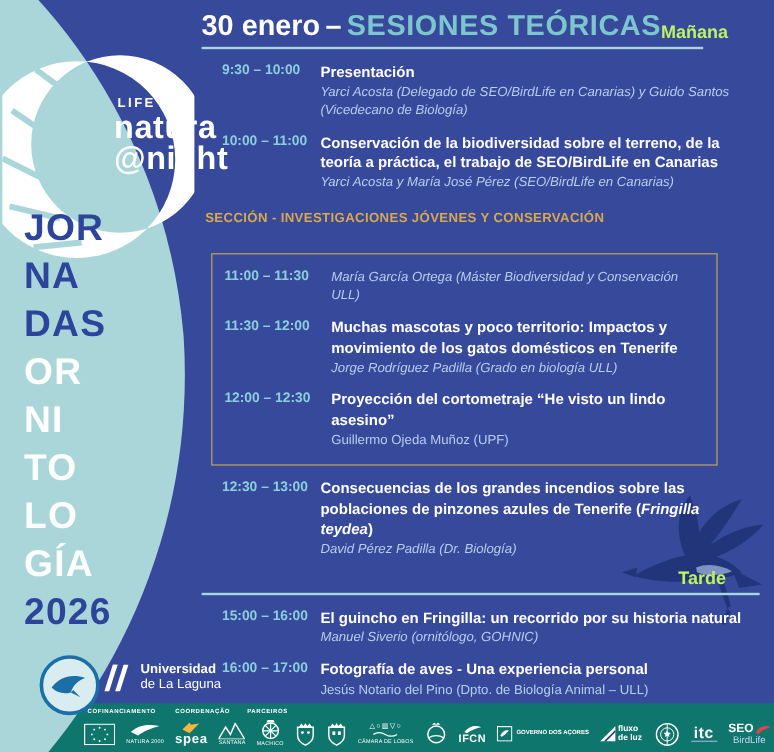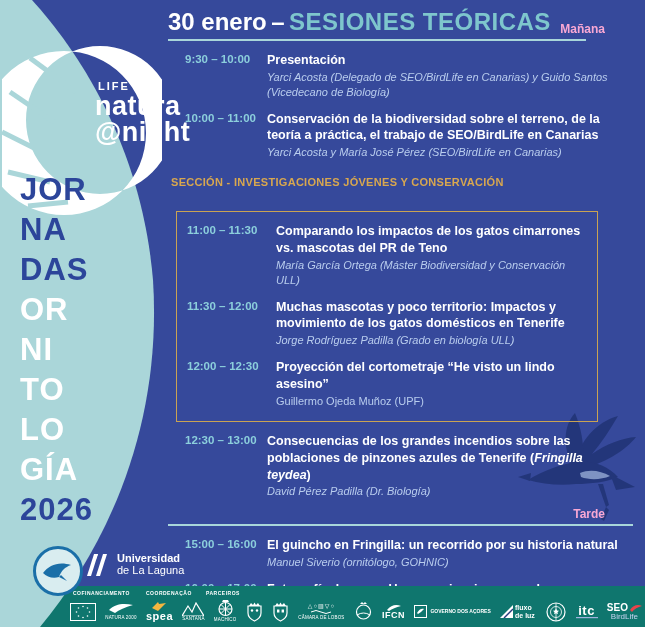--- a/index.html
+++ b/index.html
@@ -30,21 +30,21 @@
   .ull-text .l2 { font-size:11px; }
 
   
   .main { position:absolute; left:168px; top:0; width:465px; height:586px; z-index:1; }
 
   .day-header { display:flex; align-items:flex-end; justify-content:space-between; padding-top:8px; }
   .day-header .left { white-space:nowrap; }
   .d1-date { color:#fff; font-size:24px; font-weight:bold; }
   .d1-sep  { color:#fff; font-size:24px; font-weight:bold; }
   .d1-title{ color:#7EC6CD; font-size:24px; font-weight:bold; letter-spacing:0.5px; }
-  .slot-label { color:#f9a8d4; font-size:12px; font-weight:bold; padding-right:28px; }
+  .slot-label { color:#bef264; font-size:15px; font-weight:bold; padding-right:28px; }
   .rule { height:2px; background:#A9D6DA; margin-top:3px; }
   .rule.morning { width:418px; }
   .rule.afternoon { width:100%; }
 
   .srow { display:flex; margin-top:11px; }
   .stime { width:99px; flex:none; color:#8CCFDC; font-weight:bold; font-size:11.5px; padding-left:17px; padding-top:1px; white-space:nowrap; }
   .sbody { flex:1; padding-right:14px; }
   .stitle { color:#fff; font-weight:bold; font-size:12.5px; line-height:1.35; }
   .sspeaker { color:#B9CDEE; font-size:11px; line-height:1.35; margin-top:1px; }
   .sspeaker.it { font-style:italic; }
@@ -174,21 +174,20 @@
         </div>
       </div>
 
     <div class="section-label">SECCIÓN - INVESTIGACIONES JÓVENES Y CONSERVACIÓN</div>
 
     <div class="gold-box">
       <div id="rows-boxed">
           <div class="srow">
             <div class="stime">11:00 – 11:30</div>
             <div class="sbody">
-              <div class="stitle">Comparando los impactos de los gatos cimarrones vs. mascotas del PR de Teno</div>
               <div class="sspeaker it">María García Ortega (Máster Biodiversidad y Conservación ULL)</div>
             </div>
           </div>
           <div class="srow">
             <div class="stime">11:30 – 12:00</div>
             <div class="sbody">
               <div class="stitle">Muchas mascotas y poco territorio: Impactos y movimiento de los gatos domésticos en Tenerife</div>
               <div class="sspeaker it">Jorge Rodríguez Padilla (Grado en biología ULL)</div>
             </div>
           </div>

